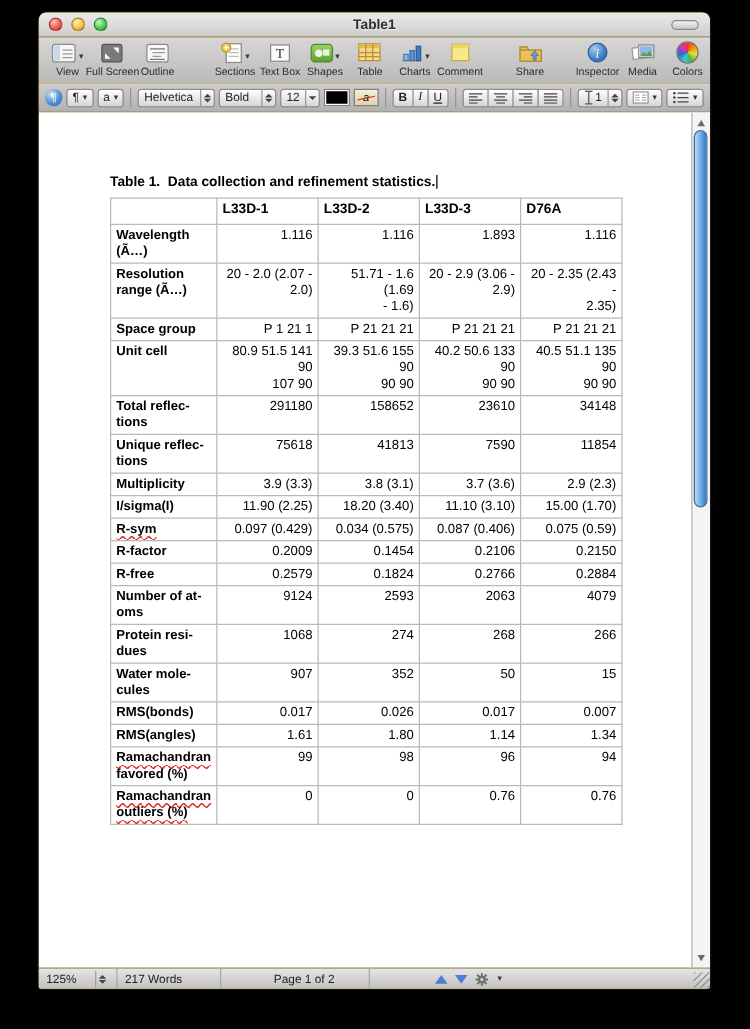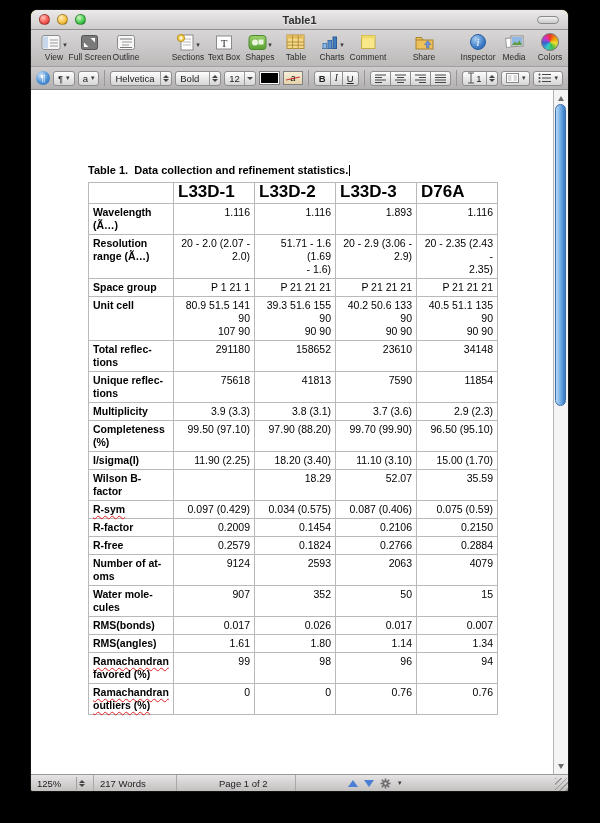--- a/index.html
+++ b/index.html
@@ -55,29 +55,29 @@
   .hwell:after{content:"";position:absolute;left:2px;right:2px;top:6px;height:1px;background:#c33;transform:rotate(-12deg);}
   .seg{display:flex;}
   .seg .fbtn{border-radius:0;border-left-width:0;}
   .seg .fbtn:first-child{border-radius:3px 0 0 3px;border-left-width:1px;}
   .seg .fbtn:last-child{border-radius:0 3px 3px 0;}
   .bchar{font-weight:700;} .ichar{font-style:italic;font-family:"Liberation Serif",serif;} .uchar{text-decoration:underline;}
   .pushR{margin-left:auto;}
 
   
   .content{flex:1 1 auto;position:relative;background:#fff;overflow:hidden;}
-  .doc{position:absolute;left:0;top:0;right:15px;bottom:0;padding:50px 0 0 57px;margin-top:24px;}
+  .doc{position:absolute;left:0;top:0;right:15px;bottom:0;padding:50px 0 0 57px;}
   .doctitle{font-size:11px;font-weight:700;color:#000;margin-bottom:6px;}
   .doctitle span{white-space:pre-wrap;}
   .caret{display:inline-block;width:1px;height:11px;background:#000;vertical-align:-2px;margin-left:1px;}
   table.stats{border-collapse:collapse;table-layout:fixed;width:409px;}
   table.stats col.c0{width:85px;} table.stats col.cv{width:81px;}
   table.stats th,table.stats td{border:1px solid #b9b9b9;font-size:10.5px;line-height:13px;
     padding:2px 4px;vertical-align:top;box-sizing:border-box;color:#000;}
-  table.stats th{text-align:left;font-weight:700;font-size:17px;height:21px;}
+  table.stats th{text-align:left;font-weight:700;font-size:11px;height:21px;}
   td.rowlabel{font-weight:700;}
   td.rowlabel span{display:block;}
   td.val{text-align:right;white-space:pre-line;font-weight:400;}
   .misspelled{text-decoration:underline;text-decoration-style:wavy;text-decoration-color:#e02020;
     text-decoration-thickness:1px;text-underline-offset:2px;}
 
   
   .scrollbar{position:absolute;top:0;right:0;bottom:0;width:15px;background:#f4f4f4;
     border-left:1px solid #b5b5b5;box-sizing:border-box;}
   .sb-up{position:absolute;top:3px;left:0;right:0;height:10px;display:flex;align-items:center;justify-content:center;}
@@ -509,49 +509,29 @@
                 <td class="rowlabel">
                   <span>Multiplicity</span>
                 </td>
                 <td class="val">3.9 (3.3)</td>
                 <td class="val">3.8 (3.1)</td>
                 <td class="val">3.7 (3.6)</td>
                 <td class="val">2.9 (2.3)</td>
               </tr>
               <tr>
                 <td class="rowlabel">
-                  <span>Completeness</span>
-                  <span>(%)</span>
-                </td>
-                <td class="val">99.50 (97.10)</td>
-                <td class="val">97.90 (88.20)</td>
-                <td class="val">99.70 (99.90)</td>
-                <td class="val">96.50 (95.10)</td>
-              </tr>
-              <tr>
-                <td class="rowlabel">
                   <span>I/sigma(I)</span>
                 </td>
                 <td class="val">11.90 (2.25)</td>
                 <td class="val">18.20 (3.40)</td>
                 <td class="val">11.10 (3.10)</td>
                 <td class="val">15.00 (1.70)</td>
               </tr>
               <tr>
                 <td class="rowlabel">
-                  <span>Wilson B-</span>
-                  <span>factor</span>
-                </td>
-                <td class="val"></td>
-                <td class="val">18.29</td>
-                <td class="val">52.07</td>
-                <td class="val">35.59</td>
-              </tr>
-              <tr>
-                <td class="rowlabel">
                   <span class="misspelled">R-sym</span>
                 </td>
                 <td class="val">0.097 (0.429)</td>
                 <td class="val">0.034 (0.575)</td>
                 <td class="val">0.087 (0.406)</td>
                 <td class="val">0.075 (0.59)</td>
               </tr>
               <tr>
                 <td class="rowlabel">
                   <span>R-factor</span>
@@ -572,20 +552,30 @@
               </tr>
               <tr>
                 <td class="rowlabel">
                   <span>Number of at-</span>
                   <span>oms</span>
                 </td>
                 <td class="val">9124</td>
                 <td class="val">2593</td>
                 <td class="val">2063</td>
                 <td class="val">4079</td>
+              </tr>
+              <tr>
+                <td class="rowlabel">
+                  <span>Protein resi-</span>
+                  <span>dues</span>
+                </td>
+                <td class="val">1068</td>
+                <td class="val">274</td>
+                <td class="val">268</td>
+                <td class="val">266</td>
               </tr>
               <tr>
                 <td class="rowlabel">
                   <span>Water mole-</span>
                   <span>cules</span>
                 </td>
                 <td class="val">907</td>
                 <td class="val">352</td>
                 <td class="val">50</td>
                 <td class="val">15</td>

